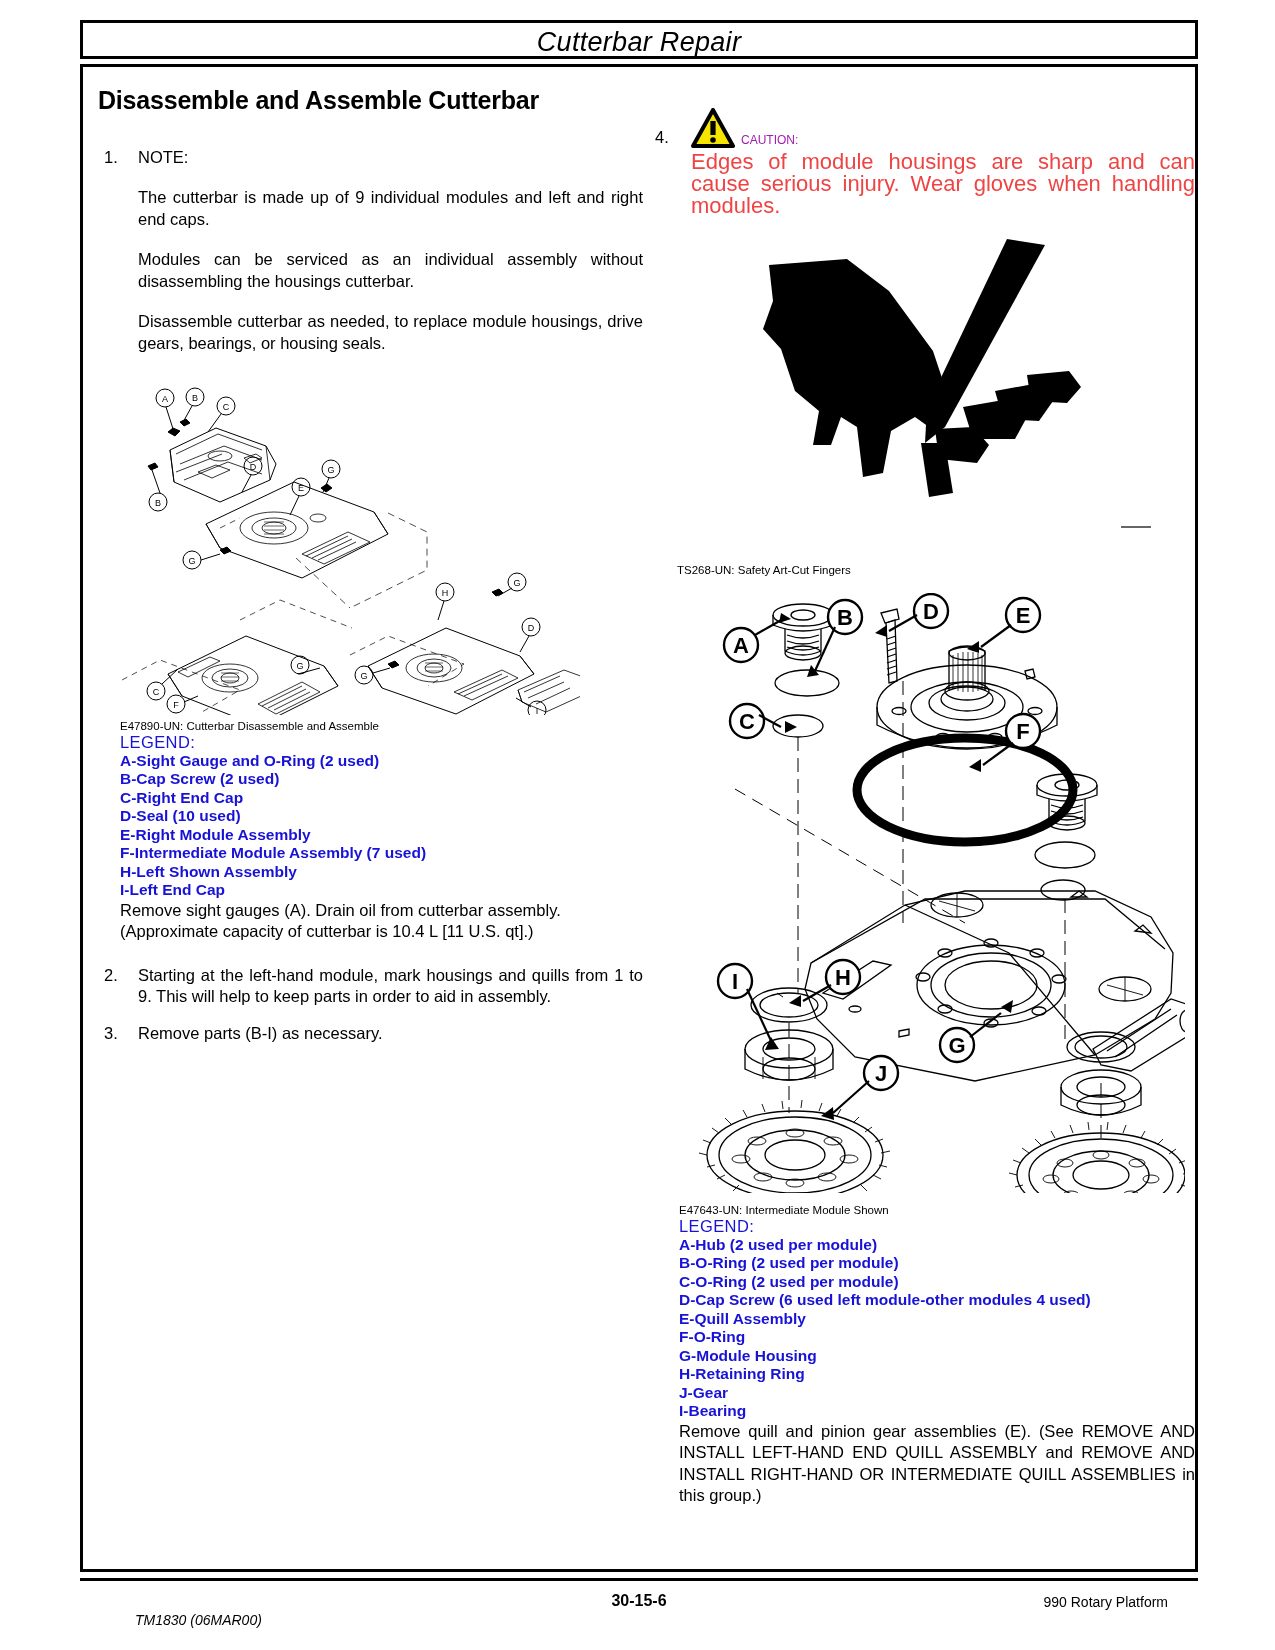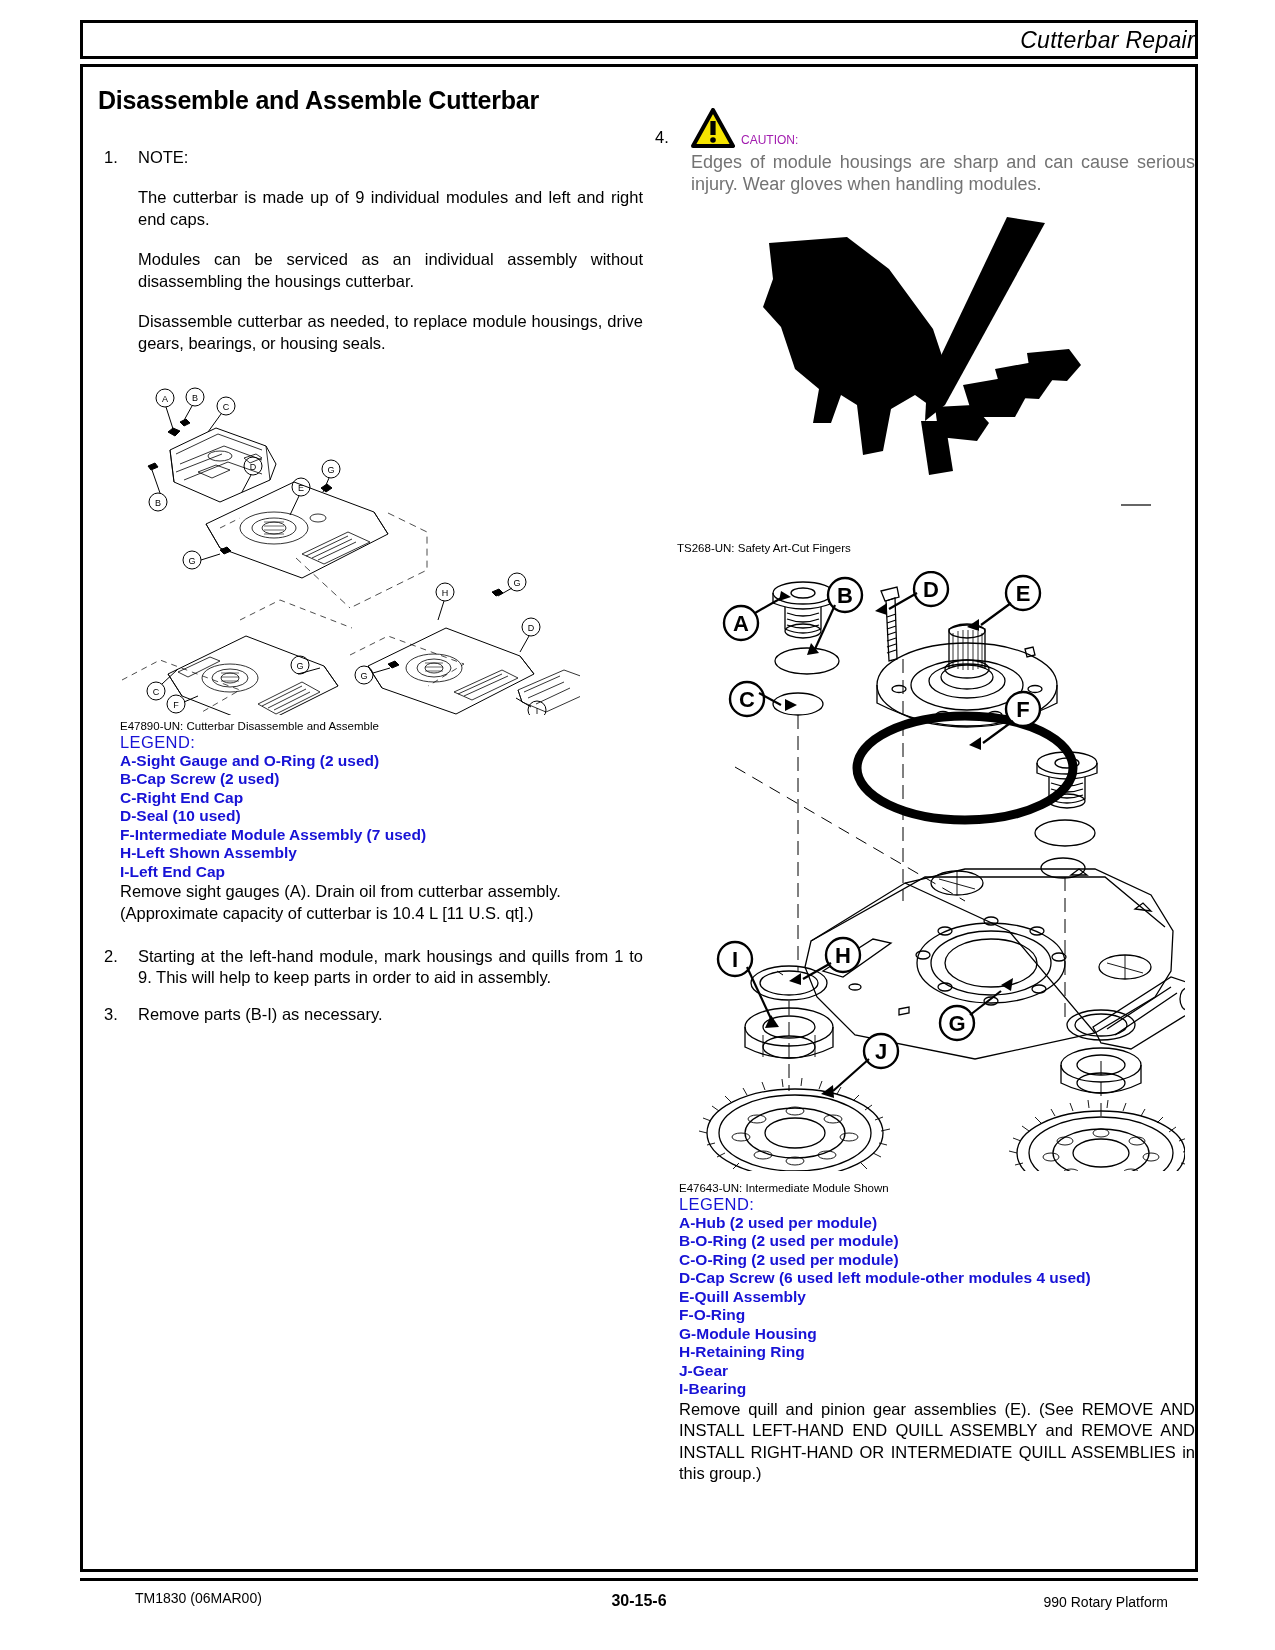--- a/index.html
+++ b/index.html
@@ -26,23 +26,23 @@
     left: 80px; top: 20px;
     width: 1118px; height: 39px;
     border-left: 3px solid #000;
     border-right: 3px solid #000;
     border-top: 3px solid #000;
     border-bottom: 3px solid #000;
   }
   .header-title {
     position: absolute;
     left: 0; right: 0; top: 4px;
-    text-align: right;
+    text-align: center;
     font-style: italic;
-    font-size: 23px;
+    font-size: 27px;
     letter-spacing: .3px;
   }
   .content-box {
     position: absolute;
     left: 80px; top: 64px;
     width: 1118px; height: 1508px;
     border-left: 3px solid #000;
     border-right: 3px solid #000;
     border-top: 3px solid #000;
     border-bottom: 3px solid #000;
@@ -52,21 +52,21 @@
     left: 80px; top: 1578px;
     width: 1118px; height: 0;
     border-top: 3px solid #000;
   }
   .footer {
     position: absolute;
     left: 80px; top: 1590px;
     width: 1118px; height: 30px;
     font-size: 14px;
   }
-  .footer-left   { position:absolute; left: 55px;  top: 0; }
+  .footer-left   { position:absolute; left: 55px;  top: 22px; font-style: italic; }
   .footer-center { position:absolute; left:0; right:0; top: 2px; text-align:center; font-weight:bold; font-size:16px; }
   .footer-right  { position:absolute; right: 30px; top: 4px; }
 
   
   .col-left  { position:absolute; left: 98px;  top: 78px;  width: 545px; }
   .col-right { position:absolute; left: 655px; top: 78px;  width: 540px; }
 
   h1.section-title {
     font-size: 25px;
     font-weight: bold;
@@ -118,22 +118,22 @@
   .caution-row { position: relative; padding-left: 36px; }
   .caution-num { position:absolute; left: 0; top: 22px; font-size: 16.5px; }
   .caution-head {
     display: flex; align-items: flex-end; gap: 6px;
     height: 44px;
   }
   .caution-word {
     color: #a21caf; font-size: 12px; padding-bottom: 3px;
   }
   .caution-body {
-    color: #737373;
-    font-size: 18px;
+    color: #ef4444;
+    font-size: 22px;
     line-height: 22px;
     text-align: justify;
     margin-top: 1px;
   }
 
   svg { display:block; }
   .fig { position: relative; }
 </style>
 </head>
 <body>
@@ -308,20 +308,21 @@
     </div>
 
     <div style="margin-top:4px;margin-left:22px">
       <div class="figcap">E47890-UN: Cutterbar Disassemble and Assemble</div>
       <div class="legend">
         <div class="lg-head">LEGEND:</div>
         <div class="lg-item">A-Sight Gauge and O-Ring (2 used)</div>
         <div class="lg-item">B-Cap Screw (2 used)</div>
         <div class="lg-item">C-Right End Cap</div>
         <div class="lg-item">D-Seal (10 used)</div>
+        <div class="lg-item">E-Right Module Assembly</div>
         <div class="lg-item">F-Intermediate Module Assembly (7 used)</div>
         <div class="lg-item">H-Left Shown Assembly</div>
         <div class="lg-item">I-Left End Cap</div>
       </div>
       <div class="after-legend">Remove sight gauges (A). Drain oil from cutterbar assembly. (Approximate capacity of cutterbar is 10.4 L [11 U.S. qt].)</div>
     </div>
 
     <div style="height:22px"></div>
 
     <div class="step">

